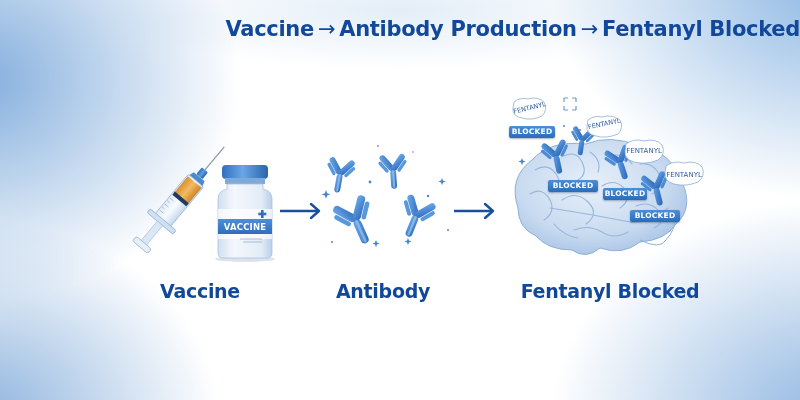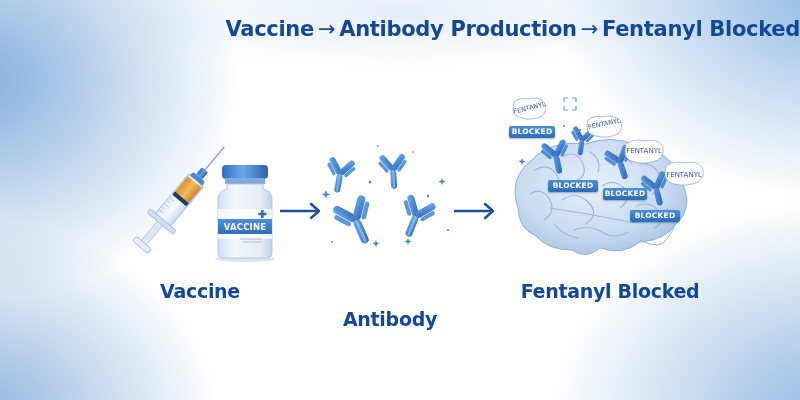--- a/index.html
+++ b/index.html
@@ -333,18 +333,18 @@
 
   <div class="blocked-tag" style="left:19px; top:36px; width:46px;">BLOCKED</div>
   <div class="blocked-tag" style="left:58px; top:90px; width:50px;">BLOCKED</div>
   <div class="blocked-tag" style="left:113px; top:98px; width:44px;">BLOCKED</div>
   <div class="blocked-tag" style="left:140px; top:120px; width:50px;">BLOCKED</div>
 </div>
 
 <div class="label" style="left:120px; top:278px; width:160px;">
   <div>Vaccine</div>
 </div>
-<div class="label" style="left:305px; top:278px; width:170px;margin-top:28px;">
+<div class="label" style="left:298px; top:278px; width:170px;">
   <div>Antibody</div>
 </div>
 <div class="label" style="left:500px; top:278px; width:220px;">
   <div>Fentanyl Blocked</div>
 </div>
 
 </body></html>

